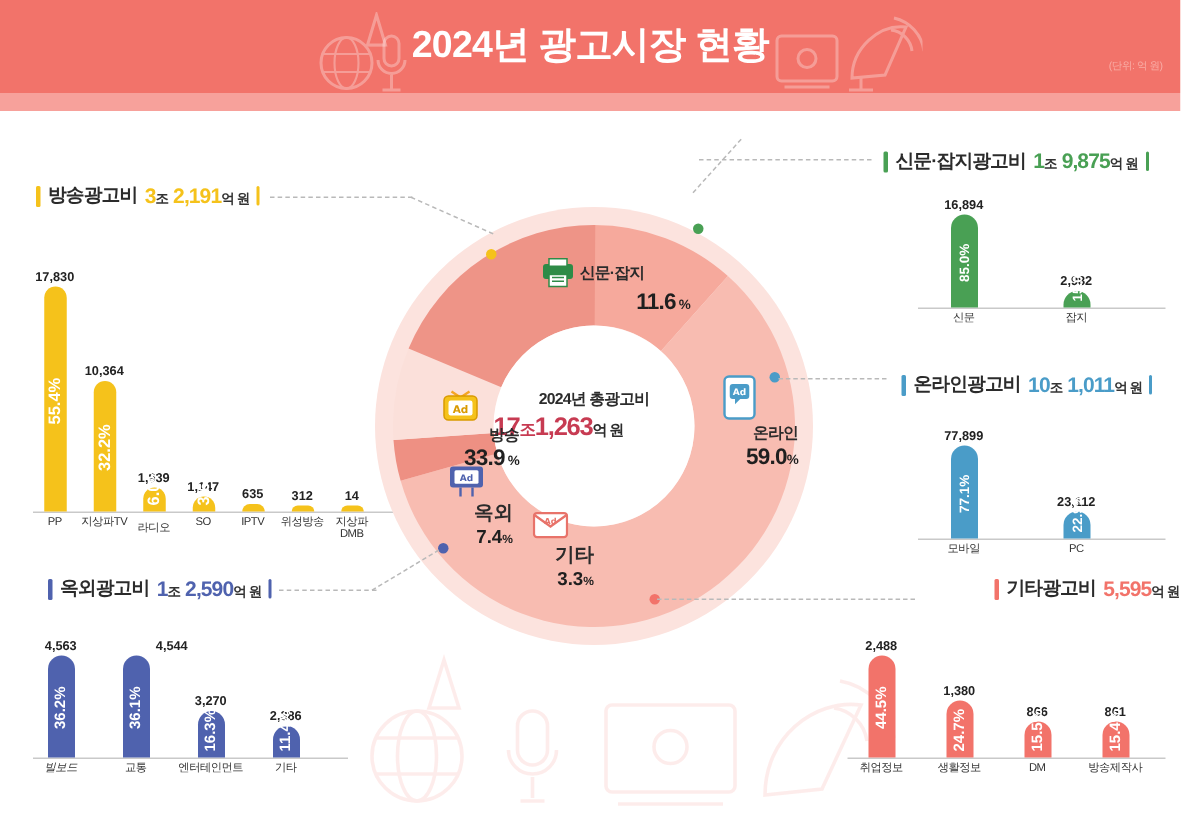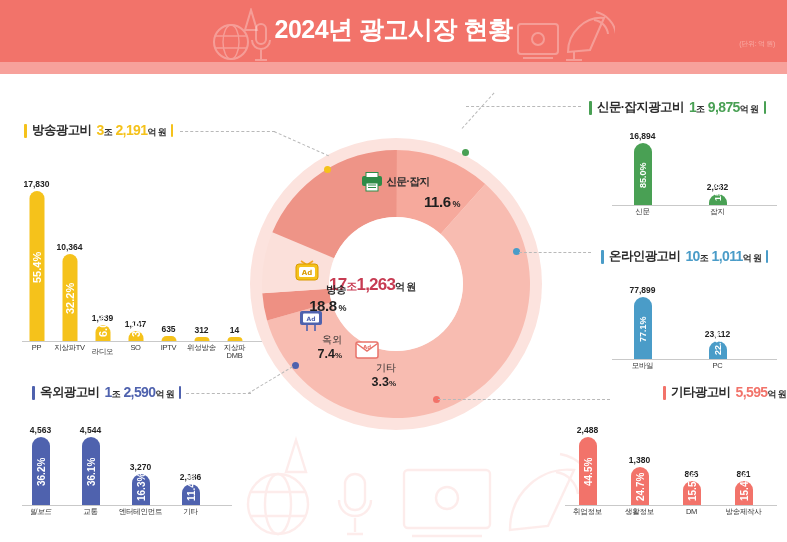--- a/index.html
+++ b/index.html
@@ -55,21 +55,21 @@
   .dc-t1{position:absolute;left:0;top:42px;width:134px;text-align:center;
     font-size:10.5px;font-weight:bold;color:#2c2c2c;letter-spacing:-0.5px;}
   .dc-t2{position:absolute;left:0;top:58px;width:134px;text-align:left;
     font-size:17px;font-weight:bold;color:#C73B52;letter-spacing:-0.8px;white-space:nowrap;}
   .dc-t2 .u{font-size:10px;color:#2c2c2c;}
   .dc-t2 .jo{font-size:11px;}
   .seg-label{position:absolute;text-align:right;white-space:nowrap;}
   .seg-name{font-size:10.5px;font-weight:bold;color:#2b2b2b;letter-spacing:-0.5px;}
   .seg-pct{font-size:15px;font-weight:bold;color:#1f1f1f;letter-spacing:-0.5px;}
   .seg-pct .pp{font-size:9px;}
-  .seg-name-sm{font-size:10px;font-weight:normal;color:#2b2b2b;}
+  .seg-name-sm{font-size:13px;font-weight:bold;color:#2b2b2b;}
   .seg-pct-sm{font-size:12.5px;font-weight:bold;color:#1f1f1f;}
   .seg-pct-sm .pp{font-size:8px;}
   .dot{position:absolute;width:7px;height:7px;border-radius:50%;}
   .leader{position:absolute;border-top:1px dashed #b9b9b9;}
   .bottom-deco{position:absolute;left:0;bottom:0;width:787px;height:110px;
     opacity:.13;pointer-events:none;}
 </style>
 </head>
 <body>
 
@@ -232,21 +232,21 @@
 </div>
 <div class="chart" id="chart-outdoor" style="left:22px;top:414px;width:210px;height:105px;">
     <div class="axis" style="left: 0px; top: 91px; width: 210px;"></div>
     <div class="bar-col" style="left: 18px; top: 0px; width: 1px; height: 105px;">
       <div class="bar-val" style="top: 11px;">4,563</div>
       <div class="bar-rect" style="top: 23px; width: 18px; height: 68px; background: rgb(79, 98, 174);"></div>
       <div class="bar-pct" style="font-size: 10px; top: 29px; height: 58px;">36.2%</div>
       <div class="bar-name" style="top: 94px; font-style: italic;">빌보드</div>
     </div>
     <div class="bar-col" style="left: 68px; top: 0px; width: 1px; height: 105px;">
-      <div class="bar-val" style="top: 11px;">4,544</div>
+      <div class="bar-val" style="top: 11px; margin-left: 24px;">4,544</div>
       <div class="bar-rect" style="top: 23px; width: 18px; height: 68px; background: rgb(79, 98, 174);"></div>
       <div class="bar-pct" style="font-size: 10px; top: 29px; height: 58px;">36.1%</div>
       <div class="bar-name" style="top: 94px;">교통</div>
     </div>
     <div class="bar-col" style="left: 118px; top: 0px; width: 1px; height: 105px;">
       <div class="bar-val" style="top: 48px;">3,270</div>
       <div class="bar-rect" style="top: 60px; width: 18px; height: 31px; background: rgb(79, 98, 174);"></div>
       <div class="bar-pct" style="font-size: 10px; top: 66px; height: 21px;">16.3%</div>
       <div class="bar-name" style="top: 94px;">엔터테인먼트</div>
     </div>
@@ -297,20 +297,21 @@
 <div class="donut-wrap">
   <div class="donut-halo"></div>
   <svg id="donut-svg" width="268" height="268" viewBox="0 0 268 268" style="position:absolute;left:0;top:0;">
       <path d="M 134 0 A 134 134 0 0 1 223.24559023618974 34.04388651315959 L 178.62279511809487 84.02194325657979 A 67 67 0 0 0 134 67 Z" fill="#F6A99C"></path>
       <path d="M 223.24559023618974 34.04388651315959 A 134 134 0 1 1 5.088292007464503 170.57555935932166 L 69.54414600373225 152.28777967966084 A 67 67 0 1 0 178.62279511809487 84.02194325657979 Z" fill="#F8BCB1"></path>
       <path d="M 5.088292007464503 170.57555935932166 A 134 134 0 0 1 0.31992414759582743 143.25404344573047 L 67.15996207379791 138.62702172286524 A 67 67 0 0 0 69.54414600373225 152.28777967966084 Z" fill="#EE9083"></path>
       <path d="M 0.31992414759582743 143.25404344573047 A 134 134 0 0 1 10.361852857404585 82.3317450348289 L 72.18092642870229 108.16587251741444 A 67 67 0 0 0 67.15996207379791 138.62702172286524 Z" fill="#FBE0DA"></path>
       <path d="M 10.361852857404585 82.3317450348289 A 134 134 0 0 1 134.84194129138496 0.0026450452776316524 L 134.42097064569248 67.00132252263882 A 67 67 0 0 0 72.18092642870229 108.16587251741444 Z" fill="#EE9487"></path>
     </svg>
   <div class="donut-center">
+    <div class="dc-t1">2024년 총광고비</div>
     <div class="dc-t2">
       <span>17</span><span class="jo" style="color:#C73B52">조</span><span>1,263</span><span class="u">억 원</span>
     </div>
   </div>
 
   <div class="seg-label" style="left:68px;top:22px;width:130px;">
     <div style="display:flex;align-items:center;justify-content:center;gap:4px;">
       <svg width="22" height="20" viewBox="0 0 22 20">
         <rect x="1" y="4" width="20" height="10" rx="2" fill="#2E8B47"></rect>
         <rect x="5" y="0.5" width="12" height="5" fill="#fff" stroke="#2E8B47"></rect>
@@ -323,23 +324,33 @@
   </div>
 
   <div class="seg-label" style="left:6px;top:108px;width:78px;">
     <svg width="26" height="24" viewBox="0 0 26 24" style="display:block;margin:0 auto;">
       <path d="M7 3 L13 7 L19 3" stroke="#F5A623" stroke-width="1.6" fill="none"></path>
       <rect x="2" y="6" width="22" height="16" rx="3" fill="#F5C21B" stroke="#D99A00"></rect>
       <rect x="5" y="9" width="16" height="10" rx="1.5" fill="#fff"></rect>
       <text x="13" y="17" font-size="7" font-weight="bold" fill="#D99A00" text-anchor="middle" font-family="DejaVu Sans">Ad</text>
     </svg>
     <div class="seg-name" style="margin-top:1px;">방송</div>
-    <div class="seg-pct"><span>18.8</span><span class="pp"> %</span></div>
-  </div>
-
+    <div class="seg-pct"><span>33.9</span><span class="pp"> %</span></div>
+  </div>
+
+  <div class="seg-label" style="left:192px;top:100px;width:78px;">
+    <svg width="22" height="30" viewBox="0 0 22 30" style="display:block;margin:0 auto;">
+      <rect x="1" y="1" width="20" height="28" rx="3" fill="#fff" stroke="#4A9CC8" stroke-width="1.6"></rect>
+      <rect x="4.5" y="6" width="13" height="10" rx="2" fill="#4A9CC8"></rect>
+      <path d="M8 16 L8 19.5 L11.5 16 Z" fill="#4A9CC8"></path>
+      <text x="11" y="13.5" font-size="6" font-weight="bold" fill="#fff" text-anchor="middle" font-family="DejaVu Sans">Ad</text>
+    </svg>
+    <div class="seg-name" style="margin-top:2px;">온라인</div>
+    <div class="seg-pct"><span>59.0</span><span class="pp">%</span></div>
+  </div>
 
   <div class="seg-label" style="left:18px;top:160px;width:62px;">
     <svg width="24" height="22" viewBox="0 0 24 22" style="display:block;margin:0 auto;">
       <rect x="1" y="1" width="22" height="14" rx="2" fill="#4F62AE"></rect>
       <rect x="4" y="3.5" width="16" height="9" rx="1" fill="#fff"></rect>
       <text x="12" y="10.8" font-size="6" font-weight="bold" fill="#4F62AE" text-anchor="middle" font-family="DejaVu Sans">Ad</text>
       <path d="M8 15v6M16 15v6" stroke="#4F62AE" stroke-width="1.6"></path>
     </svg>
     <div class="seg-name-sm" style="margin-top:1px;">옥외</div>
     <div class="seg-pct-sm"><span>7.4</span><span class="pp">%</span></div>

